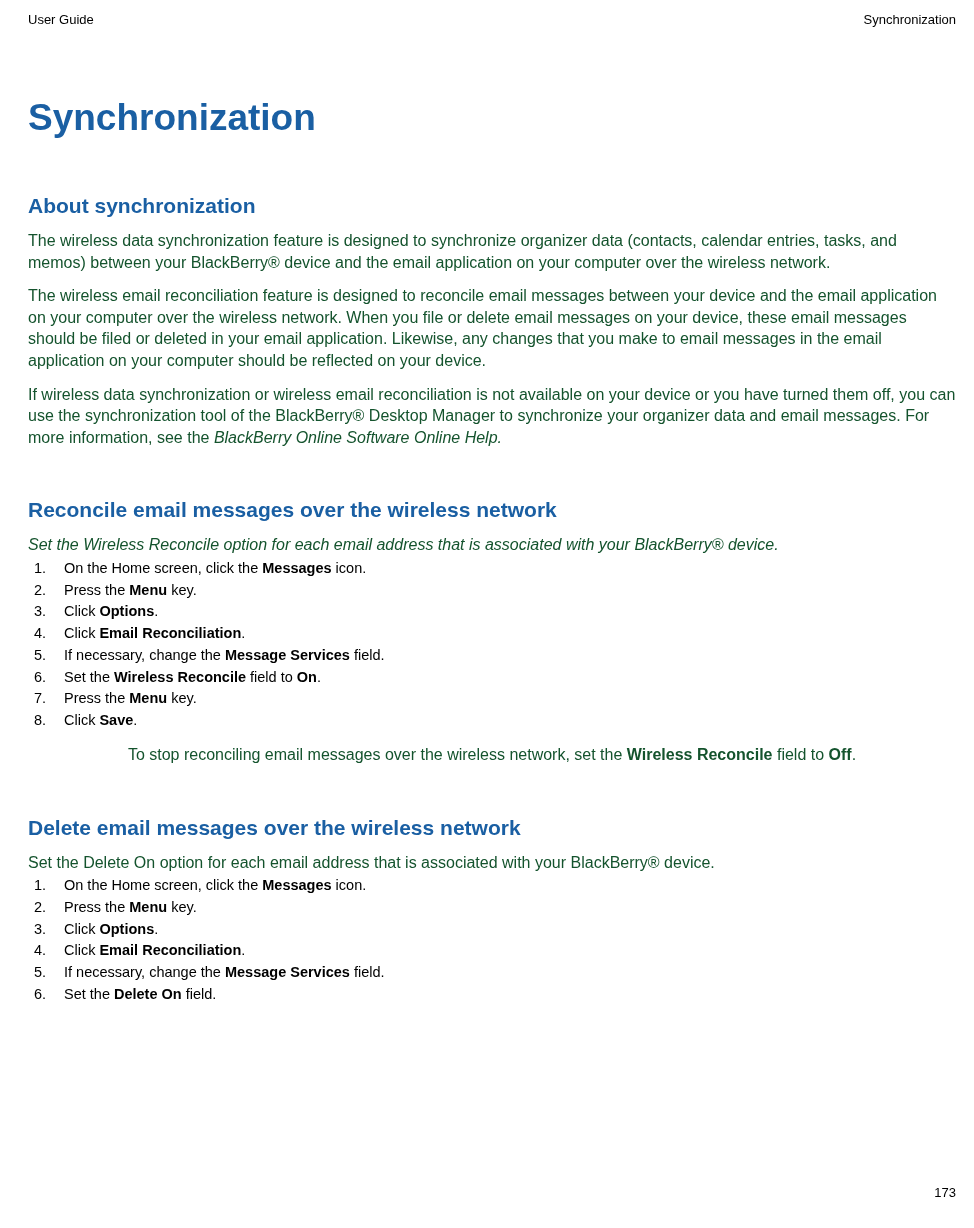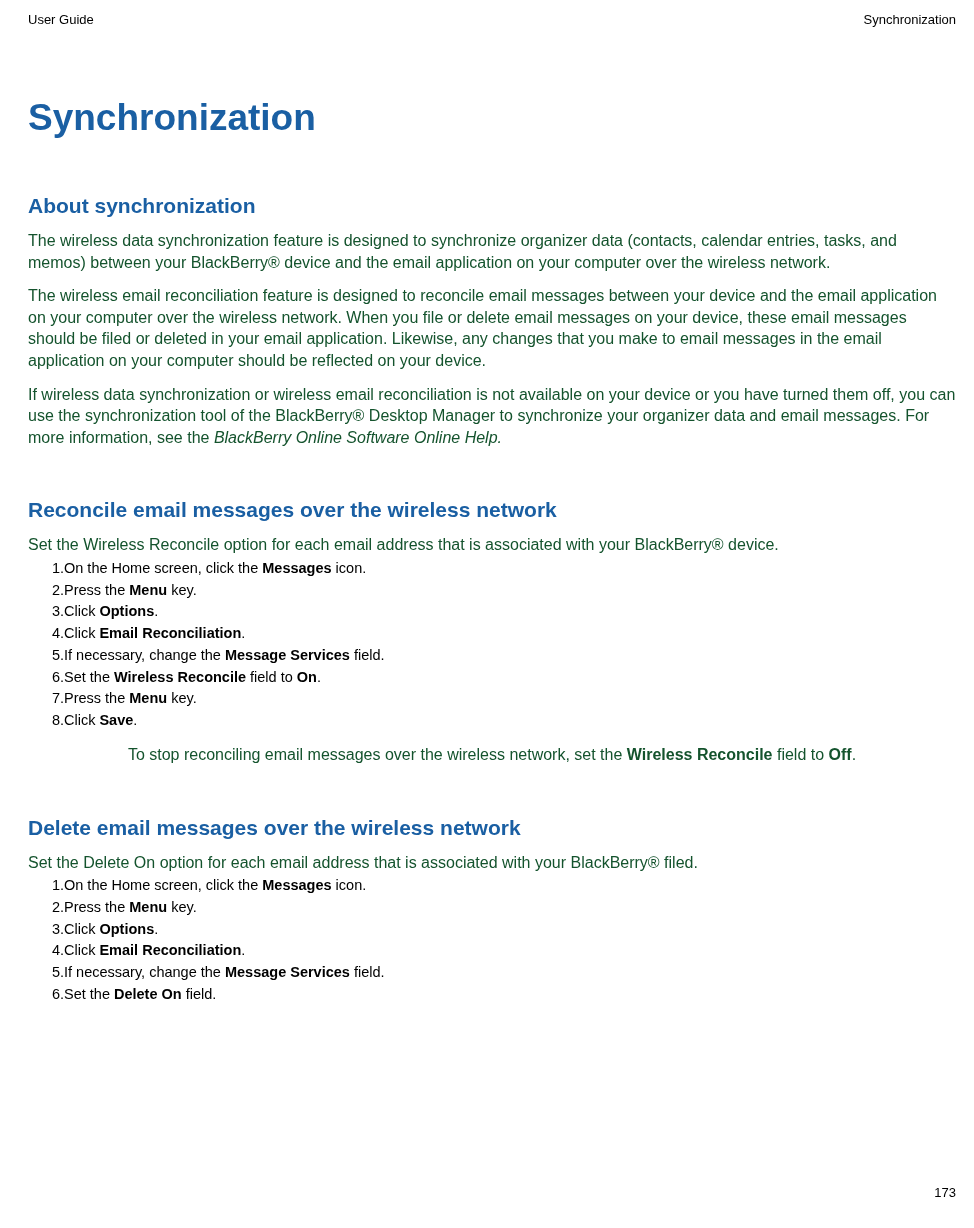--- a/index.html
+++ b/index.html
@@ -51,21 +51,20 @@
       margin-left: 6px;
       padding-left: 0;
       list-style: none;
       counter-reset: item;
     }
     ol li {
       font-size: 14.5px;
       line-height: 1.5;
       counter-increment: item;
       display: flex;
-      text-align: right;
     }
     ol li::before {
       content: counter(item) ".";
       min-width: 30px;
     }
     .bold {
       font-weight: 700;
     }
     .page-number {
       position: absolute;
@@ -86,21 +85,21 @@
 <h1 class="page-title">Synchronization</h1>
 
 <h2 class="section-heading">About synchronization</h2>
 <p class="body-text">The wireless data synchronization feature is designed to synchronize organizer data (contacts, calendar entries, tasks, and memos) between your BlackBerry® device and the email application on your computer over the wireless network.</p>
 <p class="body-text">The wireless email reconciliation feature is designed to reconcile email messages between your device and the email application on your computer over the wireless network. When you file or delete email messages on your device, these email messages should be filed or deleted in your email application. Likewise, any changes that you make to email messages in the email application on your computer should be reflected on your device.</p>
 <p class="body-text section-gap">
   <span>If wireless data synchronization or wireless email reconciliation is not available on your device or you have turned them off, you can use the synchronization tool of the BlackBerry® Desktop Manager to synchronize your organizer data and email messages. For more information, see the  </span><span class="italic">BlackBerry Online Software Online Help.</span>
 </p>
 
 <h2 class="section-heading">Reconcile email messages over the wireless network</h2>
-<p class="body-text" style="margin-bottom:2px;">Set the Wireless Reconcile option for each email address that is associated with your BlackBerry® device.</p>
+<p class="body-text" style="margin-bottom:2px;font-style:italic;">Set the Wireless Reconcile option for each email address that is associated with your BlackBerry® device.</p>
 <ol>
   <li>
       <span><span>On the Home screen, click the </span><span class="bold">Messages</span><span> icon.</span></span>
     </li>
   <li>
       <span><span>Press the </span><span class="bold">Menu</span><span> key.</span></span>
     </li>
   <li>
       <span><span>Click </span><span class="bold">Options</span><span>.</span></span>
     </li>
@@ -118,21 +117,21 @@
     </li>
   <li>
       <span><span>Click </span><span class="bold">Save</span><span>.</span></span>
     </li>
 </ol>
 <p class="body-text section-gap" style="margin-top:12px;text-align:center;">
   <span>To stop reconciling email messages over the wireless network, set the </span><span class="bold">Wireless Reconcile</span><span> field to </span><span class="bold">Off</span><span>.</span>
 </p>
 
 <h2 class="section-heading">Delete email messages over the wireless network</h2>
-<p class="body-text" style="margin-bottom:2px;">Set the Delete On option for each email address that is associated with your BlackBerry® filed.</p>
+<p class="body-text" style="margin-bottom:2px;">Set the Delete On option for each email address that is associated with your BlackBerry® device.</p>
 <ol>
   <li>
       <span><span>On the Home screen, click the </span><span class="bold">Messages</span><span> icon.</span></span>
     </li>
   <li>
       <span><span>Press the </span><span class="bold">Menu</span><span> key.</span></span>
     </li>
   <li>
       <span><span>Click </span><span class="bold">Options</span><span>.</span></span>
     </li>

